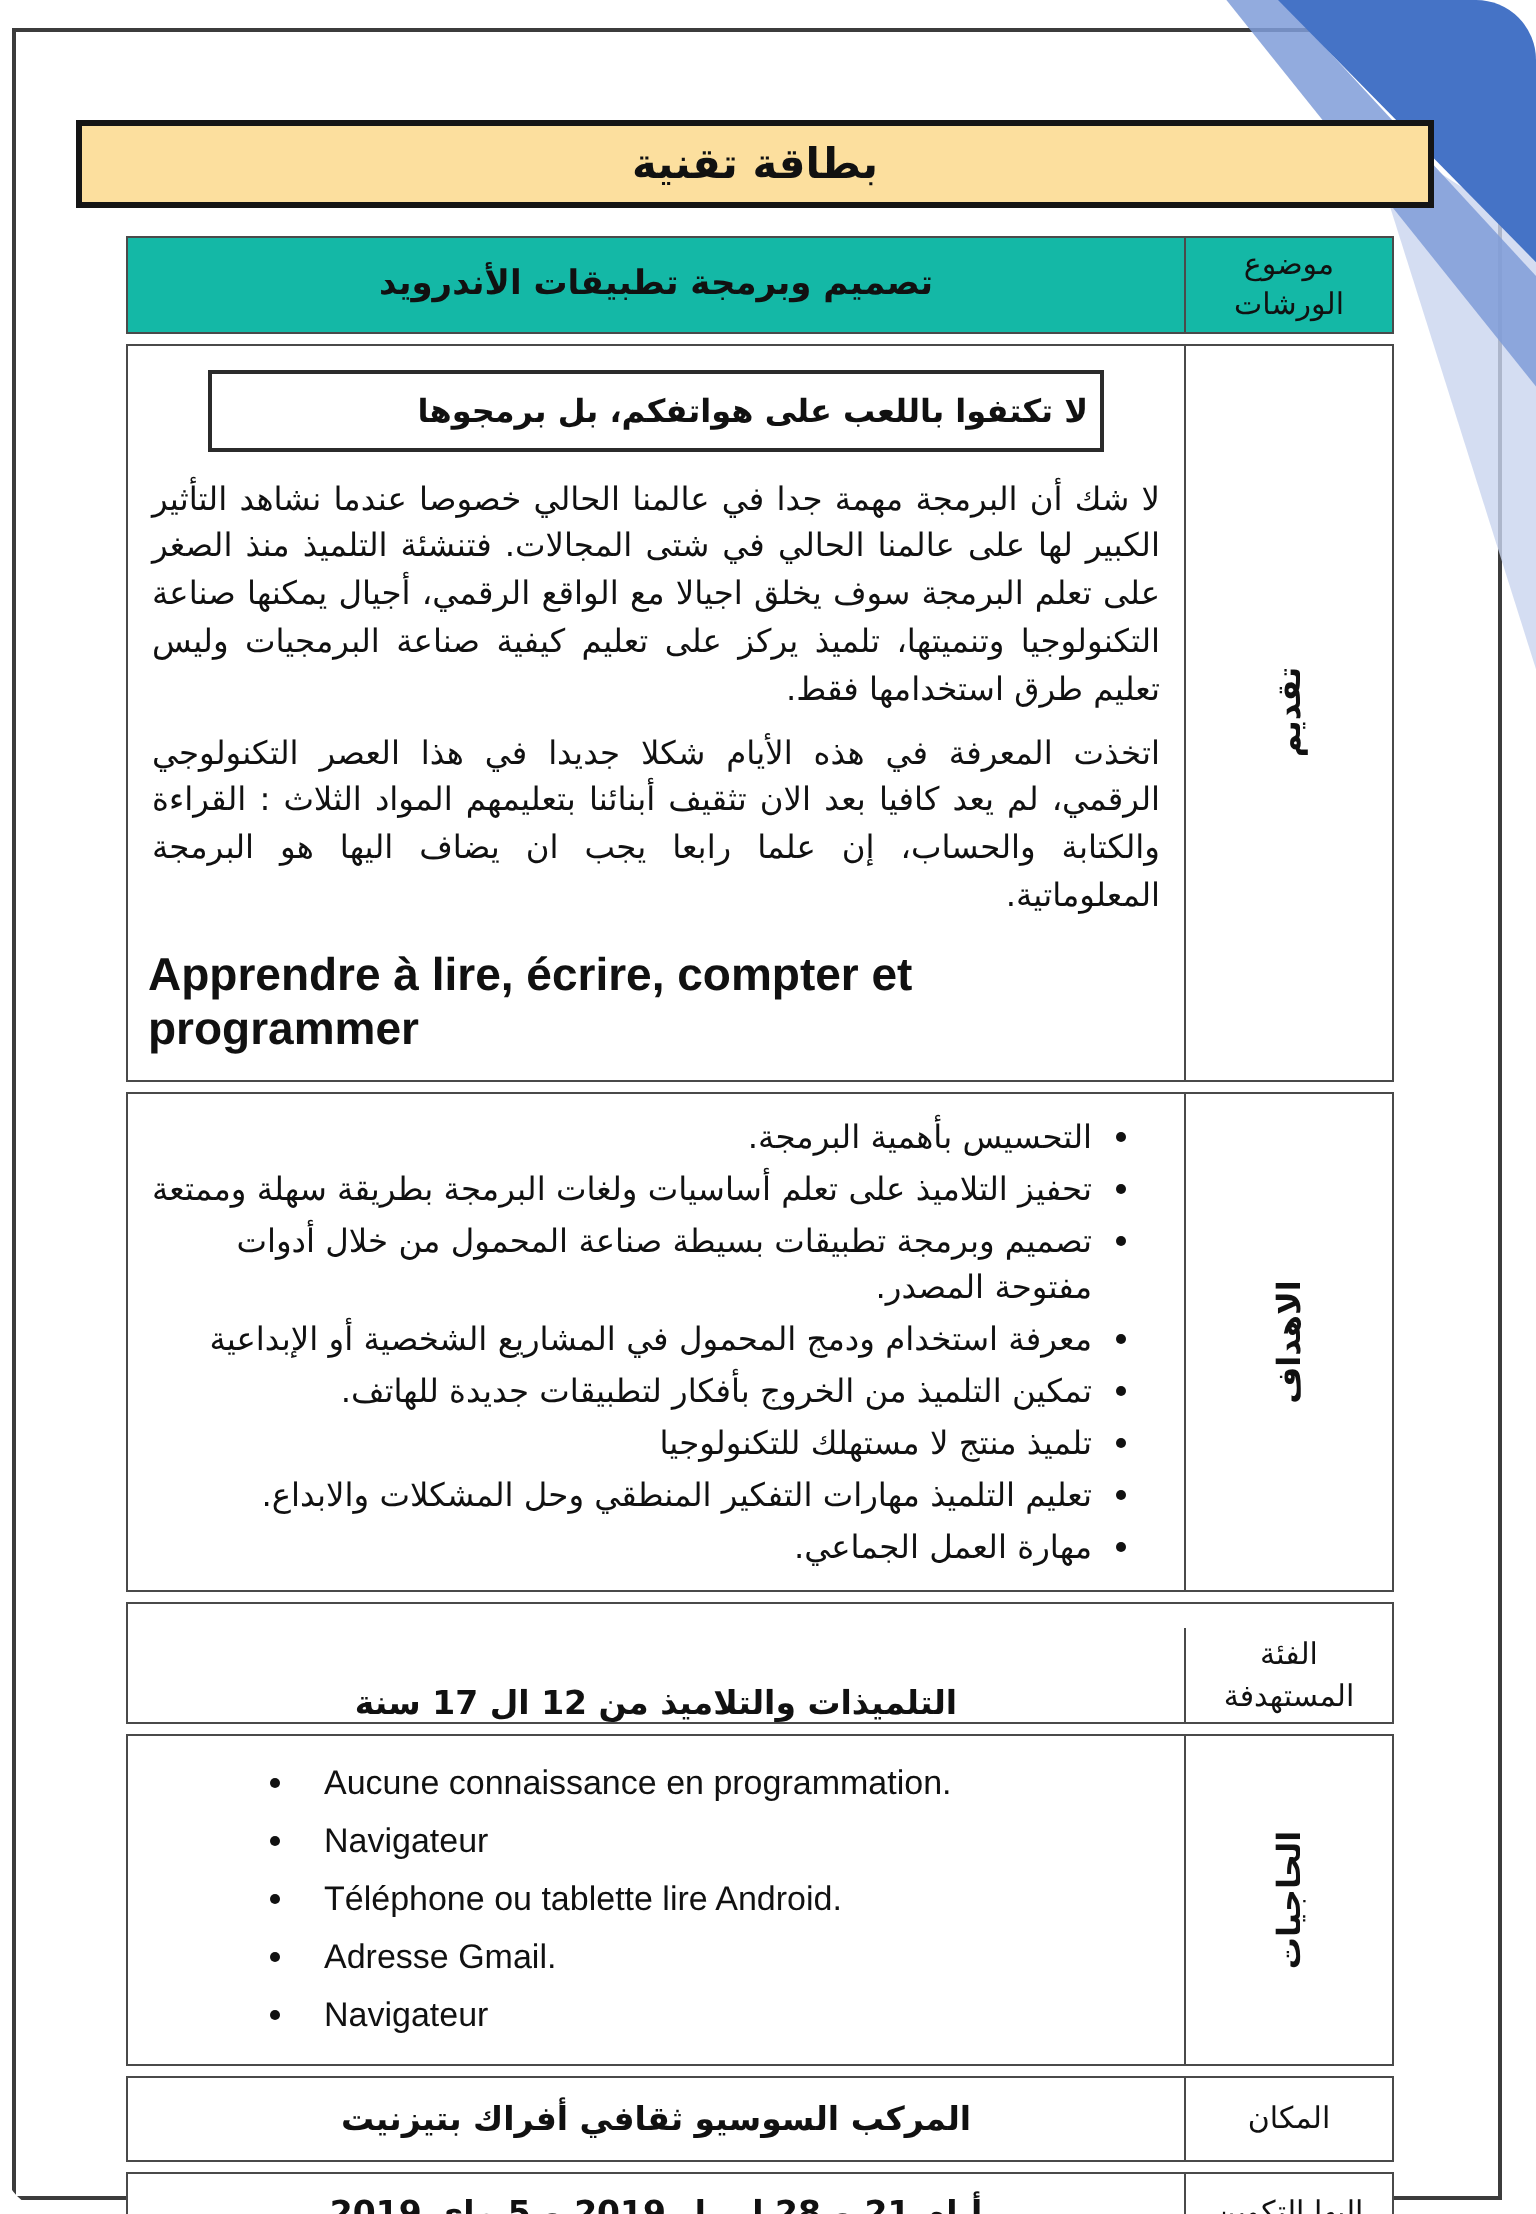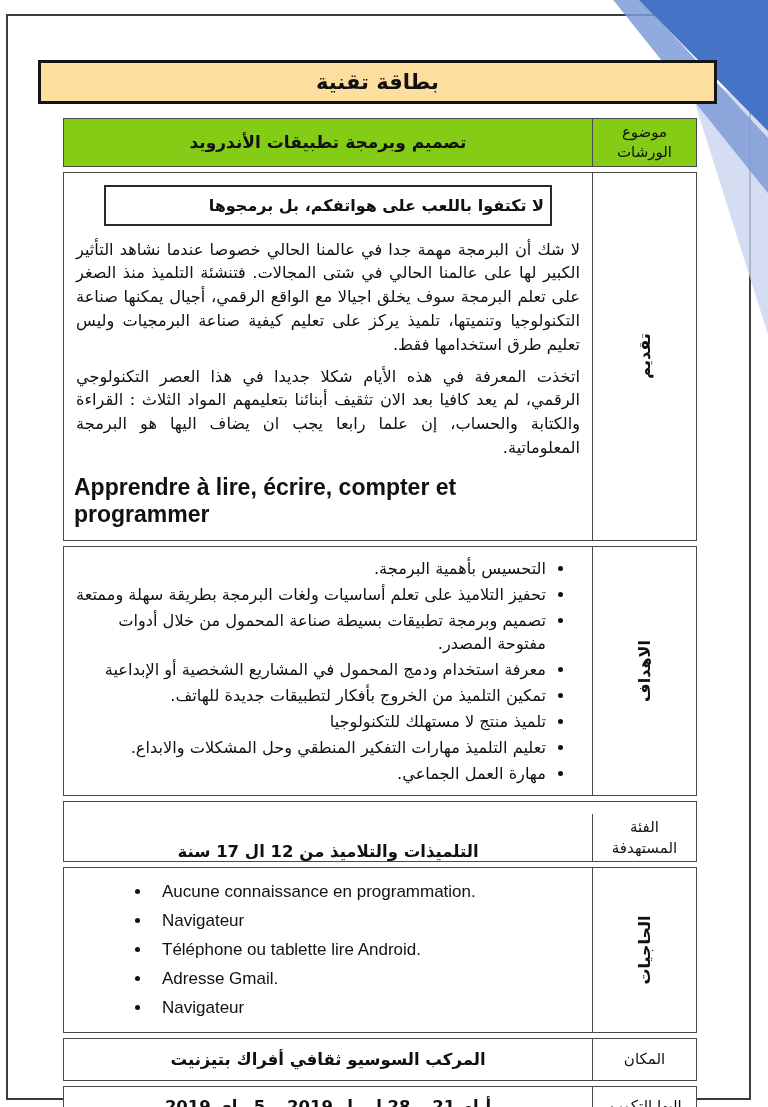--- a/index.html
+++ b/index.html
@@ -1,18 +1,18 @@
 <!DOCTYPE html>
 <html lang="ar" dir="rtl"><head>
 <meta charset="utf-8">
 <style>
   html,body { margin:0; padding:0; background:#ffffff; }
   .page {
     position:relative; width:768px; height:1107px; background:#ffffff;
-    overflow:hidden; font-family:"DejaVu Sans", sans-serif; direction:rtl; color:#111;
+    overflow:hidden; font-family:"DejaVu Sans", sans-serif; direction:rtl; color:#111;border-radius:30px;
   }
   .border-frame {
     position:absolute; left:6px; top:14px; width:745px; height:1086px;
     border:2px solid #3c3c3c; box-sizing:border-box; z-index:1;
   }
   
   .corner { position:absolute; left:596px; top:0; width:172px; height:345px; z-index:2; pointer-events:none; }
   .tri { position:absolute; left:0; top:0; width:100%; height:100%; }
   .tri-pale { background:#c9d5ef; clip-path:polygon(50% 18%, 100% 34%, 100% 97%); opacity:.8; }
   .tri-mid  { background:#7f9cd8; clip-path:polygon(10% 0%, 26% 0%, 100% 40%, 100% 56%); opacity:.85; }
@@ -31,21 +31,21 @@
     box-sizing:border-box;
   }
   .label {
     width:104px; flex:none; border-left:1px solid #4a4a4a; box-sizing:border-box;
     display:flex; align-items:center; justify-content:center; text-align:center;
     font-size:15px; line-height:1.35; padding:3px;
   }
   .content { flex:1; min-width:0; box-sizing:border-box; }
   .center-cell { display:flex; align-items:center; justify-content:center; text-align:center; }
 
-  .header-row { background:#84cc16; min-height:45px; }
+  .header-row { background:#14b8a6; min-height:45px; }
   .header-row .content { font-weight:bold; font-size:17px; }
   .header-row .label { border-left-color:#4a4a4a; }
 
   .vcell { position:relative; }
   .vcell .vtext {
     position:absolute; top:50%; left:50%;
     transform:translate(-50%,-50%) rotate(-90deg);
     white-space:nowrap; font-weight:bold; font-size:16px;
   }
 

